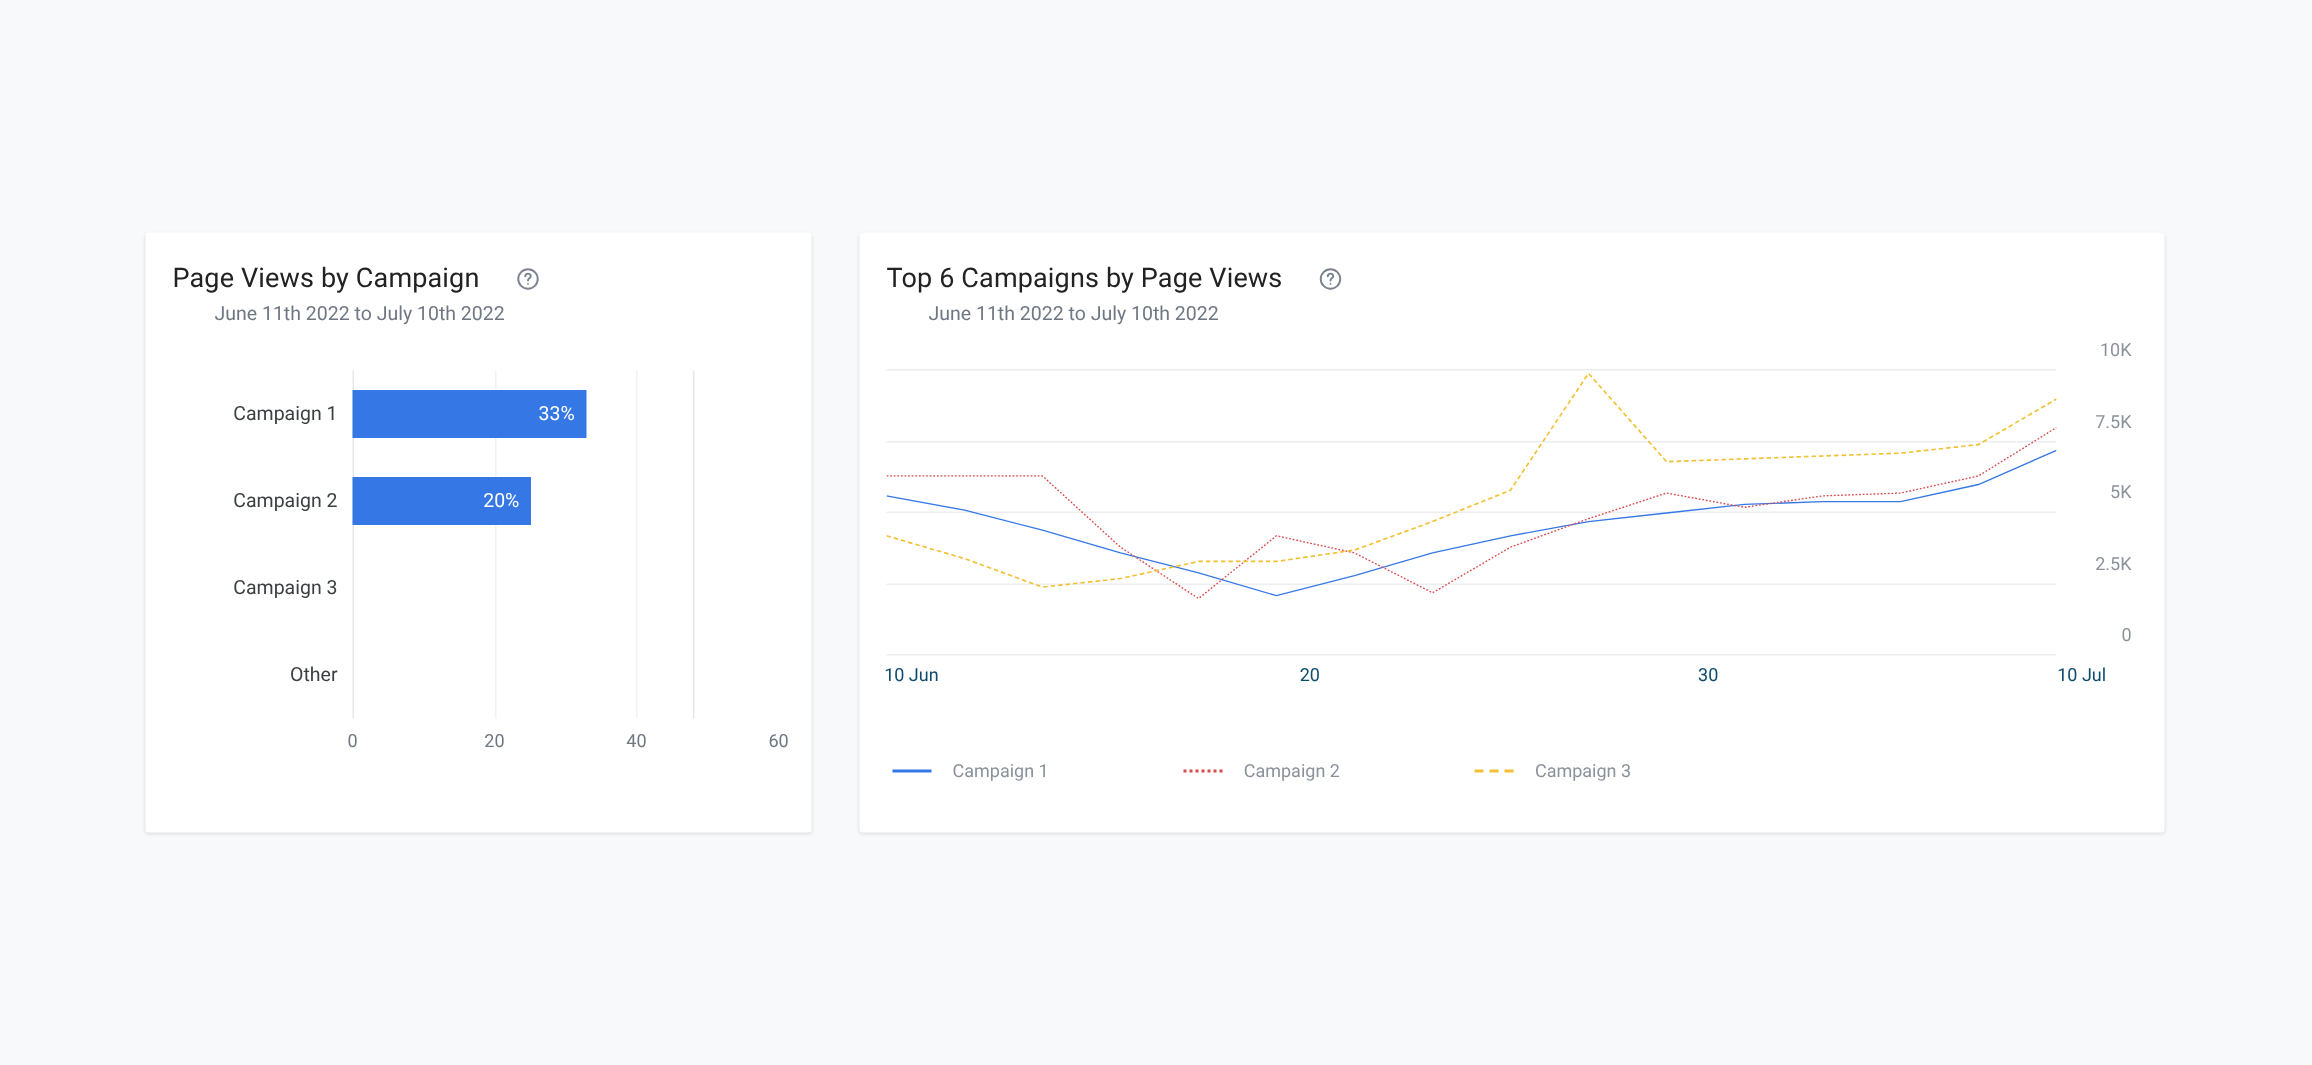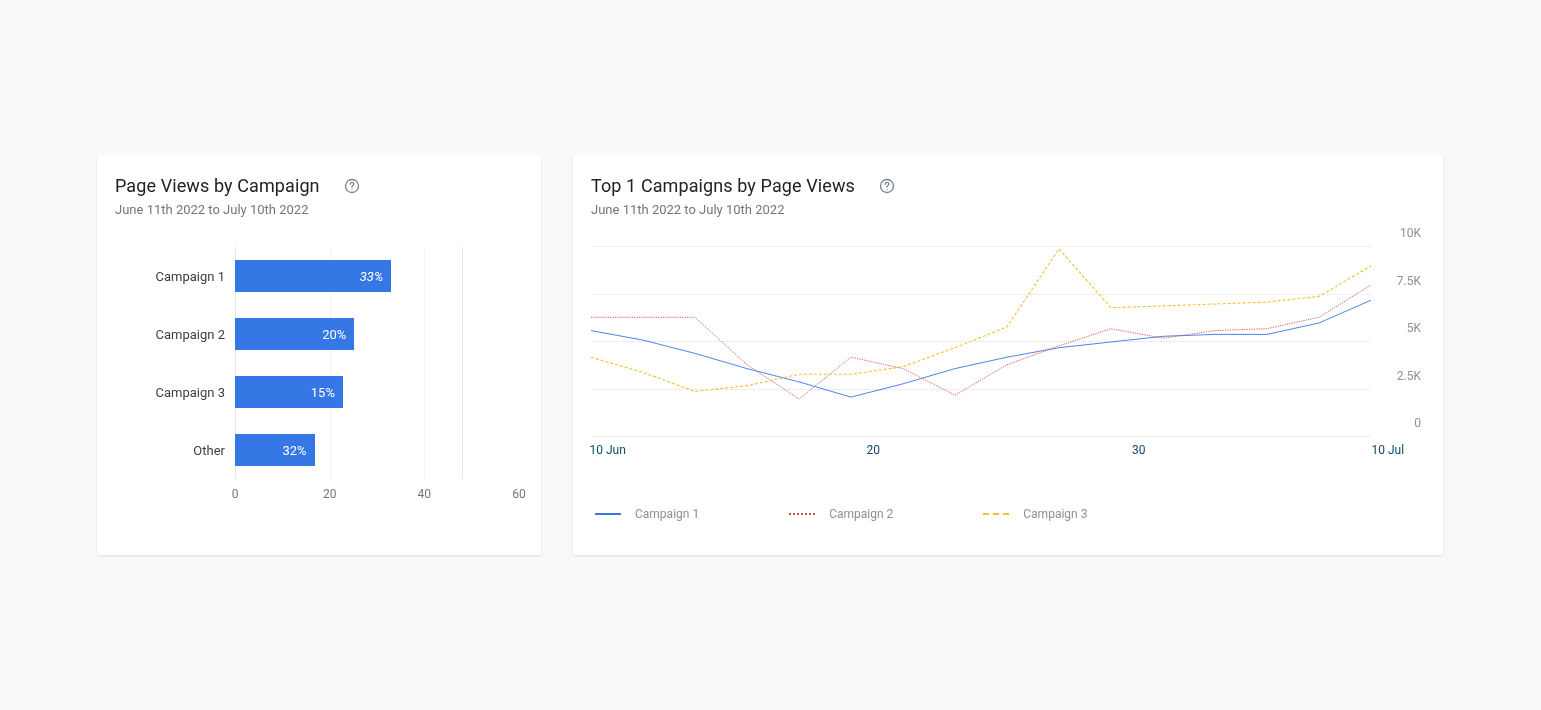--- a/index.html
+++ b/index.html
@@ -35,20 +35,21 @@
     }
     .help-icon {
       width: 16px; height: 16px;
       color: #7a838f;
       display: inline-flex;
     }
     .card-sub {
       margin-top: 6px;
       font-size: 13px;
       color: #6f7782;
+      margin-left: 28px;
     }
     
     .bar-chart { margin-top: 30px; }
     .bar-row {
       display: flex;
       align-items: center;
       height: 58px;
     }
     .bar-label {
       width: 120px;
@@ -171,62 +172,52 @@
 
         <div style="position:absolute; left:120px; right:0; top:0; bottom:0;">
           <div class="grid-v" style="left:0%;"></div>
           <div class="grid-v" style="left:33.33%; background:#f1f2f4;"></div>
           <div class="grid-v" style="left:66.66%; background:#f1f2f4;"></div>
           <div class="grid-v" style="left:80%;"></div>
         </div>
         <div class="bar-row">
           <div class="bar-label">Campaign 1</div>
           <div class="bar-track">
-              <div class="bar-fill" style="width:55%;font-style:italic;">
+              <div class="bar-fill" style="width:55%;">
                 <span>33%</span>
               </div>
             </div>
         </div>
         <div class="bar-row">
           <div class="bar-label">Campaign 2</div>
           <div class="bar-track">
               <div class="bar-fill" style="width:42%;padding-left:21px;">
                 <span>20%</span>
               </div>
             </div>
         </div>
         <div class="bar-row">
           <div class="bar-label">Campaign 3</div>
-          <div class="bar-track">
-              <div class="bar-fill" style="width:38%;">
-                <span>15%</span>
-              </div>
-            </div>
         </div>
         <div class="bar-row">
           <div class="bar-label">Other</div>
-          <div class="bar-track">
-              <div class="bar-fill" style="width:28%;">
-                <span>32%</span>
-              </div>
-            </div>
         </div>
       </div>
       <div class="bar-axis">
         <span class="bar-tick" style="left:0%;">0</span>
         <span class="bar-tick" style="left:33.33%;">20</span>
         <span class="bar-tick" style="left:66.66%;">40</span>
         <span class="bar-tick" style="left:100%;">60</span>
       </div>
     </div>
   </div>
 
   <div class="card card2">
     <div class="card-header">
-      <span class="card-title">Top 1 Campaigns by Page Views</span>
+      <span class="card-title">Top 6 Campaigns by Page Views</span>
       <span class="help-icon">
         <svg viewBox="0 0 16 16" width="16" height="16" fill="none" stroke="currentColor" stroke-width="1.3">
           <circle cx="8" cy="8" r="6.5"></circle>
           <path d="M6.2 6.2c0-1 .8-1.8 1.8-1.8s1.8.7 1.8 1.7c0 .8-.5 1.2-1.1 1.6-.5.4-.7.7-.7 1.3" stroke-linecap="round"></path>
           <circle cx="8" cy="11.3" r="0.6" fill="currentColor" stroke="none"></circle>
         </svg>
       </span>
     </div>
     <div class="card-sub">June 11th 2022 to July 10th 2022</div>
 

